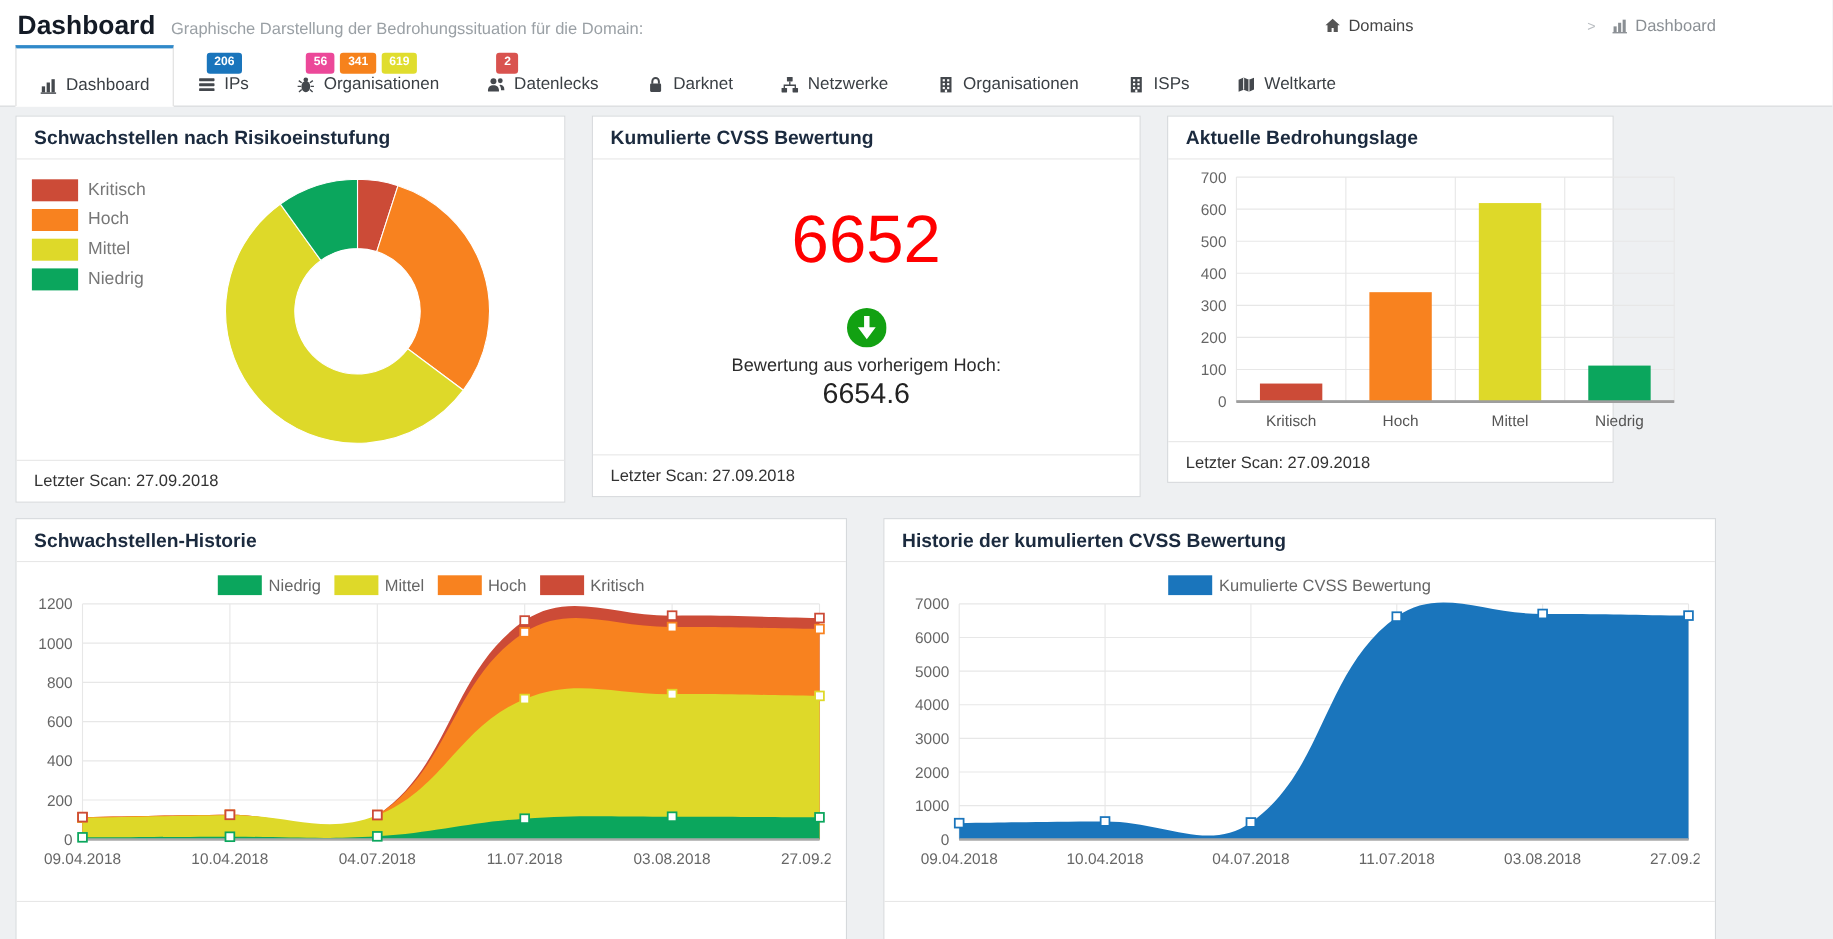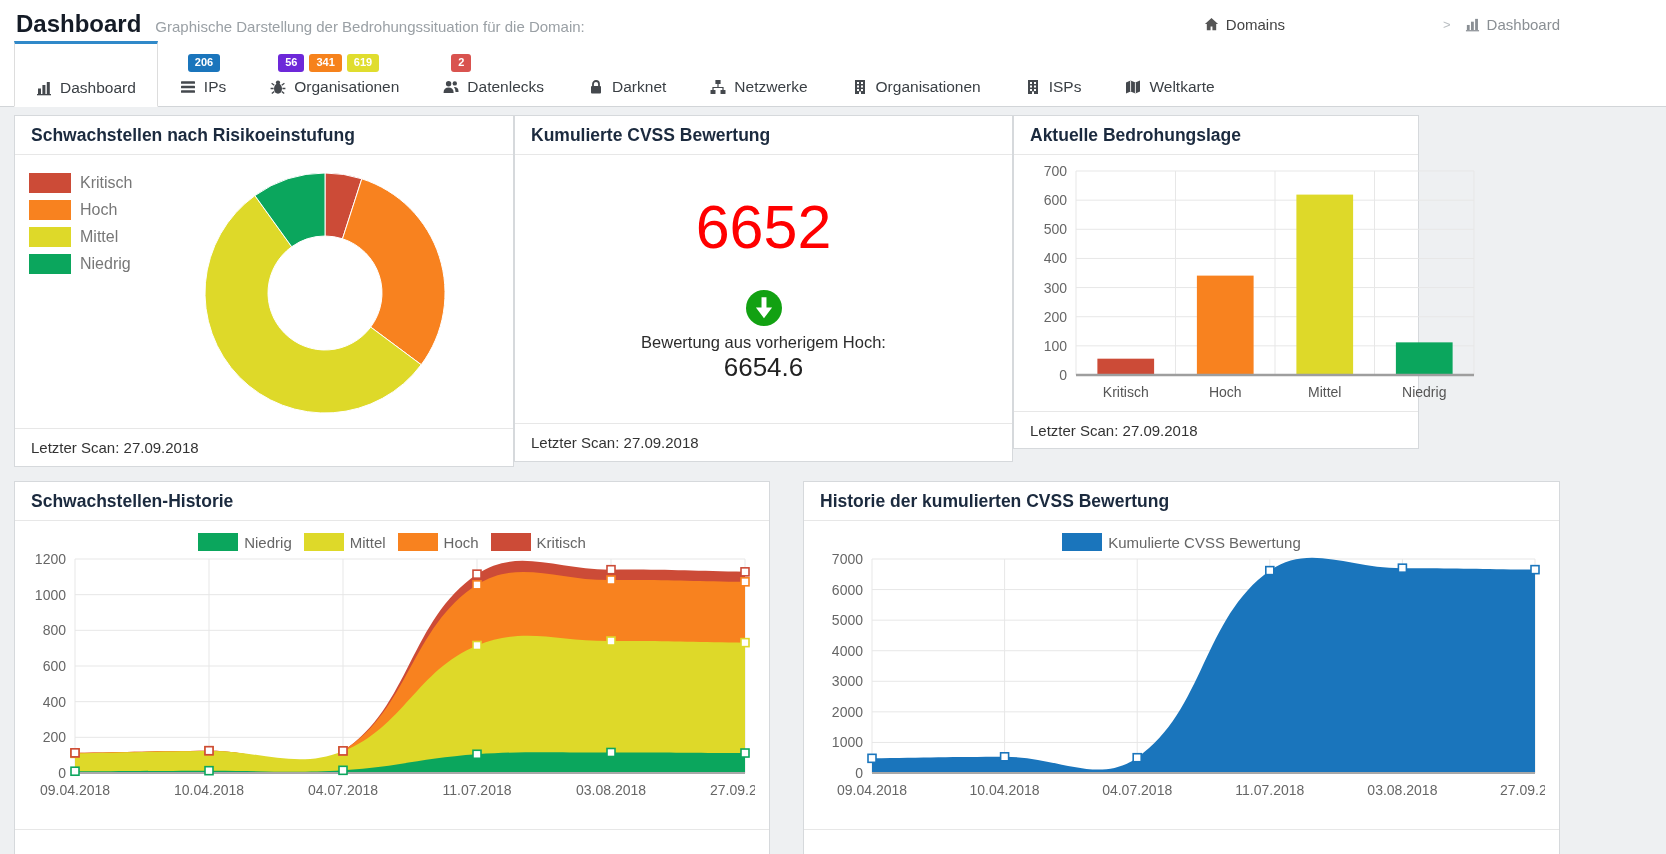--- a/index.html
+++ b/index.html
@@ -17,27 +17,27 @@
   .bc-item{display:flex;align-items:center;gap:7px;cursor:pointer;text-align:right;}
   .bc-item .icon{display:inline-flex;width:15px;height:15px;color:#555;}
   .bc-sep{margin:0 14px 0 158px;color:#b9bdc1;font-size:13px;}
   .bc-current{color:#8a8f94;}
   .bc-current .icon{color:#8a8f94;}
   
   .tabbar{background:#fff;display:flex;align-items:flex-end;border-bottom:1px solid #d2d5d8;padding-left:14px;}
   .tab{display:flex;flex-direction:column;align-items:flex-start;padding:5px 21px 9px;
        border:1px solid transparent;border-top:3px solid transparent;cursor:pointer;}
   .tab.active{background:#fff;border-color:#ddd;border-top:3px solid #3089c9;border-bottom-color:#fff;margin-bottom:-1px;}
-  .tab .badges{height:29px;display:flex;gap:5px;margin:0 0 1px 8px;align-items:center;}
+  .tab .badges{height:19px;display:flex;gap:5px;margin:0 0 1px 8px;}
   .badge{color:#fff;font-size:11px;font-weight:bold;line-height:1;padding:3px 7px 4px;border-radius:3px;}
   .tab .lbl{display:flex;align-items:center;gap:8px;color:#3a3f44;font-size:15.5px;}
   .tab .lbl .icon{display:inline-flex;width:16px;height:16px;color:#44484d;}
   
   .content{padding:8px 0 0 14px;}
-  .row{display:flex;align-items:flex-start;}
+  .row{display:flex;gap:24px;align-items:flex-start;}
   .row2{display:flex;gap:33px;margin-top:14px;align-items:flex-start;}
   .card{background:#fff;border:1px solid #d6d9dc;display:flex;flex-direction:column;box-sizing:border-box;}
   .card-header{padding:9px 16px 8px;border-bottom:1px solid #e7e7e7;}
   .card-title{font-size:17.5px;font-weight:bold;color:#1b2a3e;}
   .card-body{flex:1;}
   .card-footer{border-top:1px solid #e7e7e7;padding:10px 16px;font-size:15px;color:#333;}
   .card-footer.empty{height:30px;}
   #card-risk{width:500px;height:352px;}
   #card-cvss{width:499px;height:347px;}
   #card-threat{width:406px;height:334px;}
@@ -117,21 +117,21 @@
             <rect x="1" y="2.2" width="14" height="2.6" rx="0.6"></rect>
             <rect x="1" y="6.7" width="14" height="2.6" rx="0.6"></rect>
             <rect x="1" y="11.2" width="14" height="2.6" rx="0.6"></rect>
           </svg>
         </span>
         <span>IPs</span>
       </span>
     </div>
     <div class="tab">
       <div class="badges">
-        <span class="badge" style="background: #6d28d9;">56</span>
+        <span class="badge" style="background: #ec4899;">56</span>
         <span class="badge" style="background: rgb(246, 130, 28);">341</span>
         <span class="badge" style="background: rgb(224, 221, 46);">619</span>
       </div>
       <span class="lbl">
         <span class="icon">
           <svg viewBox="0 0 16 16">
             <g stroke="currentColor" stroke-width="1.3" fill="none">
               <path d="M4.3 6.2 1.6 4.3M11.7 6.2l2.7-1.9M3.6 9.5H.6M12.4 9.5h3M4.3 12.4 1.8 14.6M11.7 12.4l2.5 2.2"></path>
             </g>
             <circle cx="8" cy="3.6" r="2.1" fill="currentColor"></circle>

